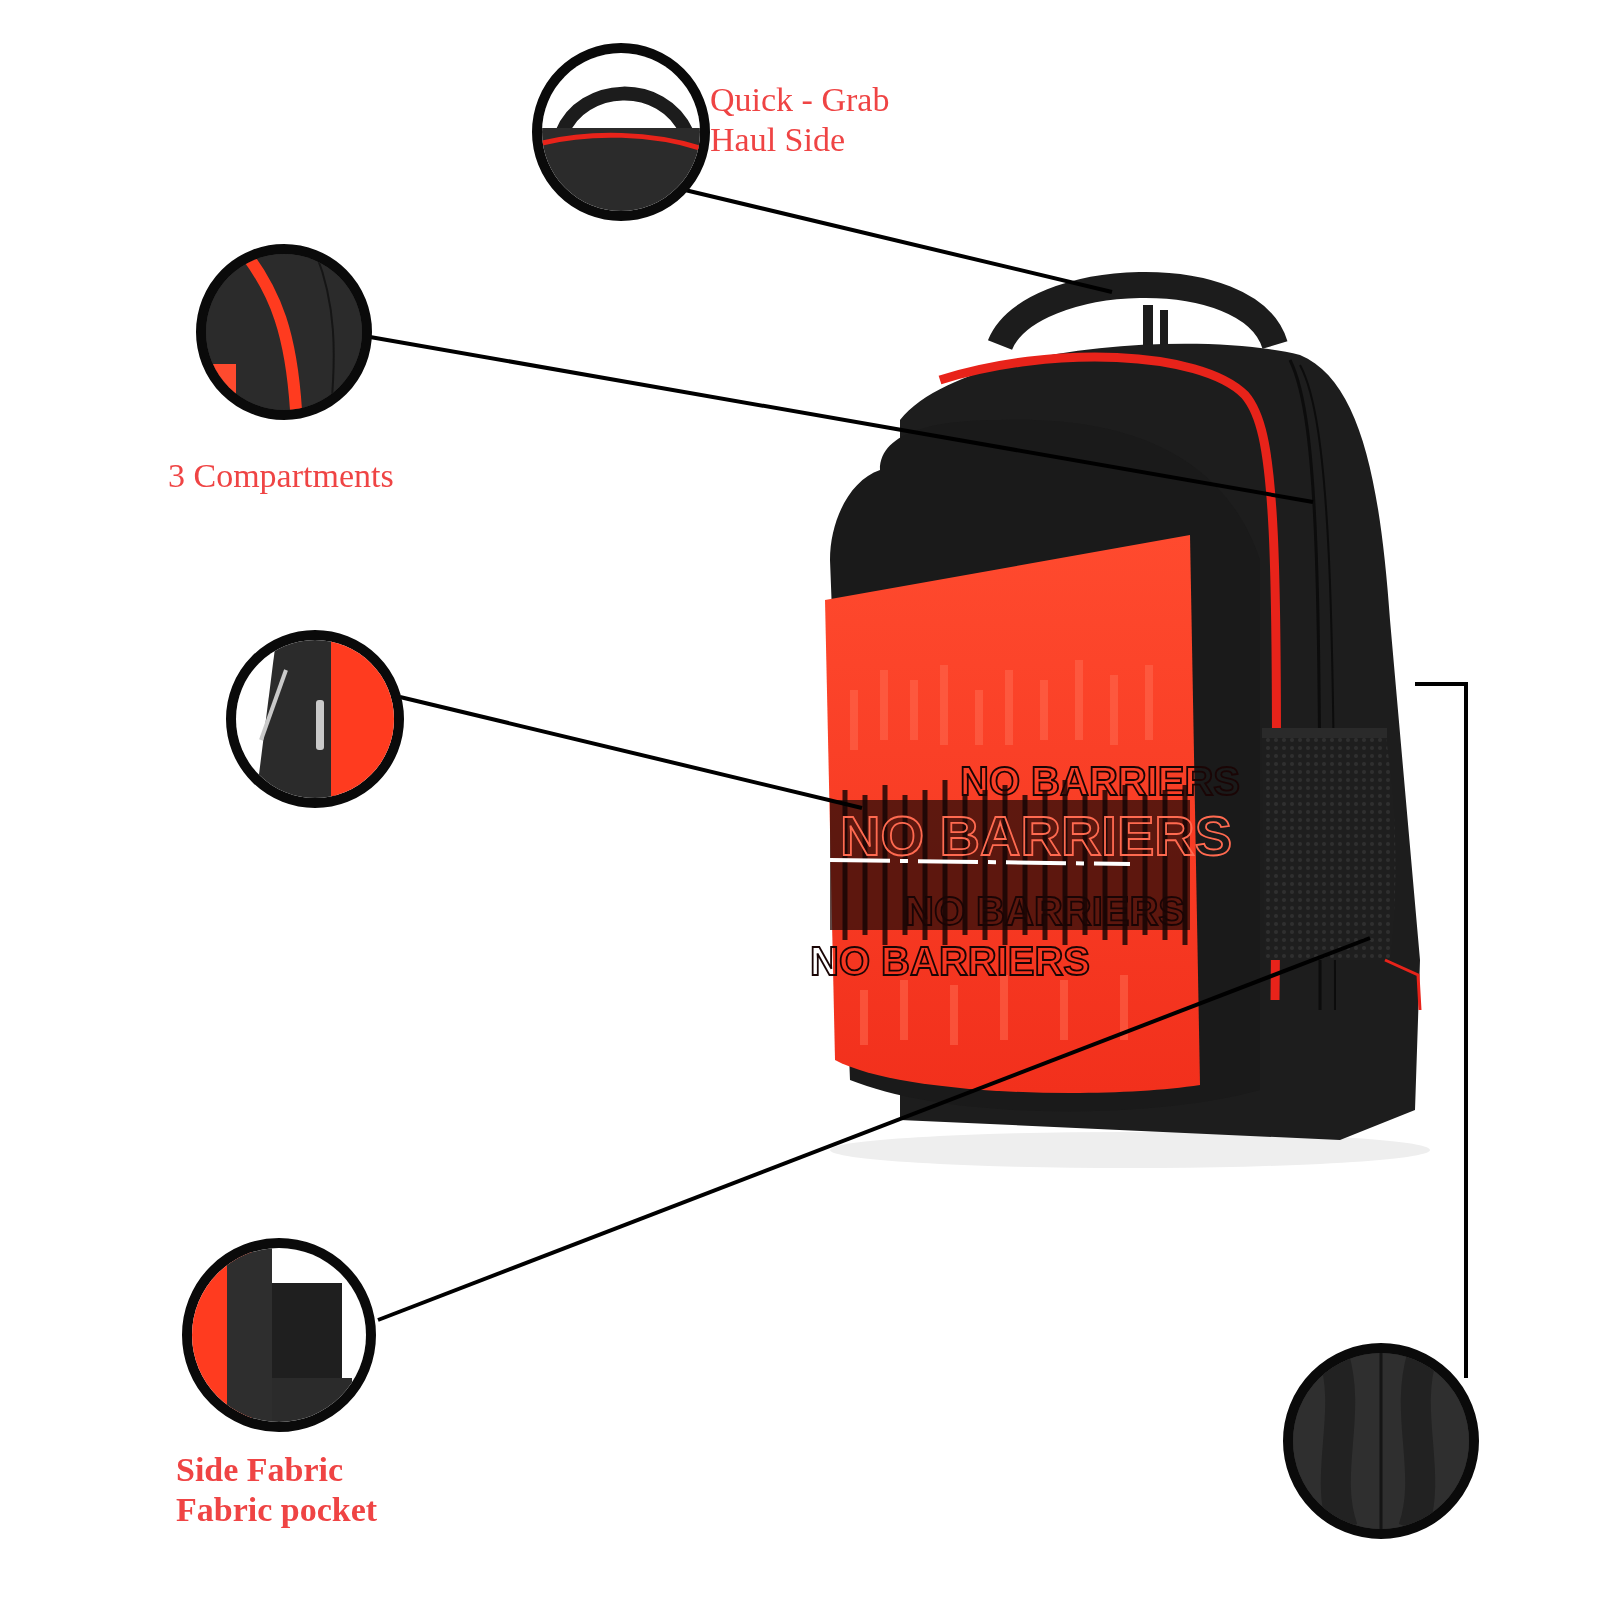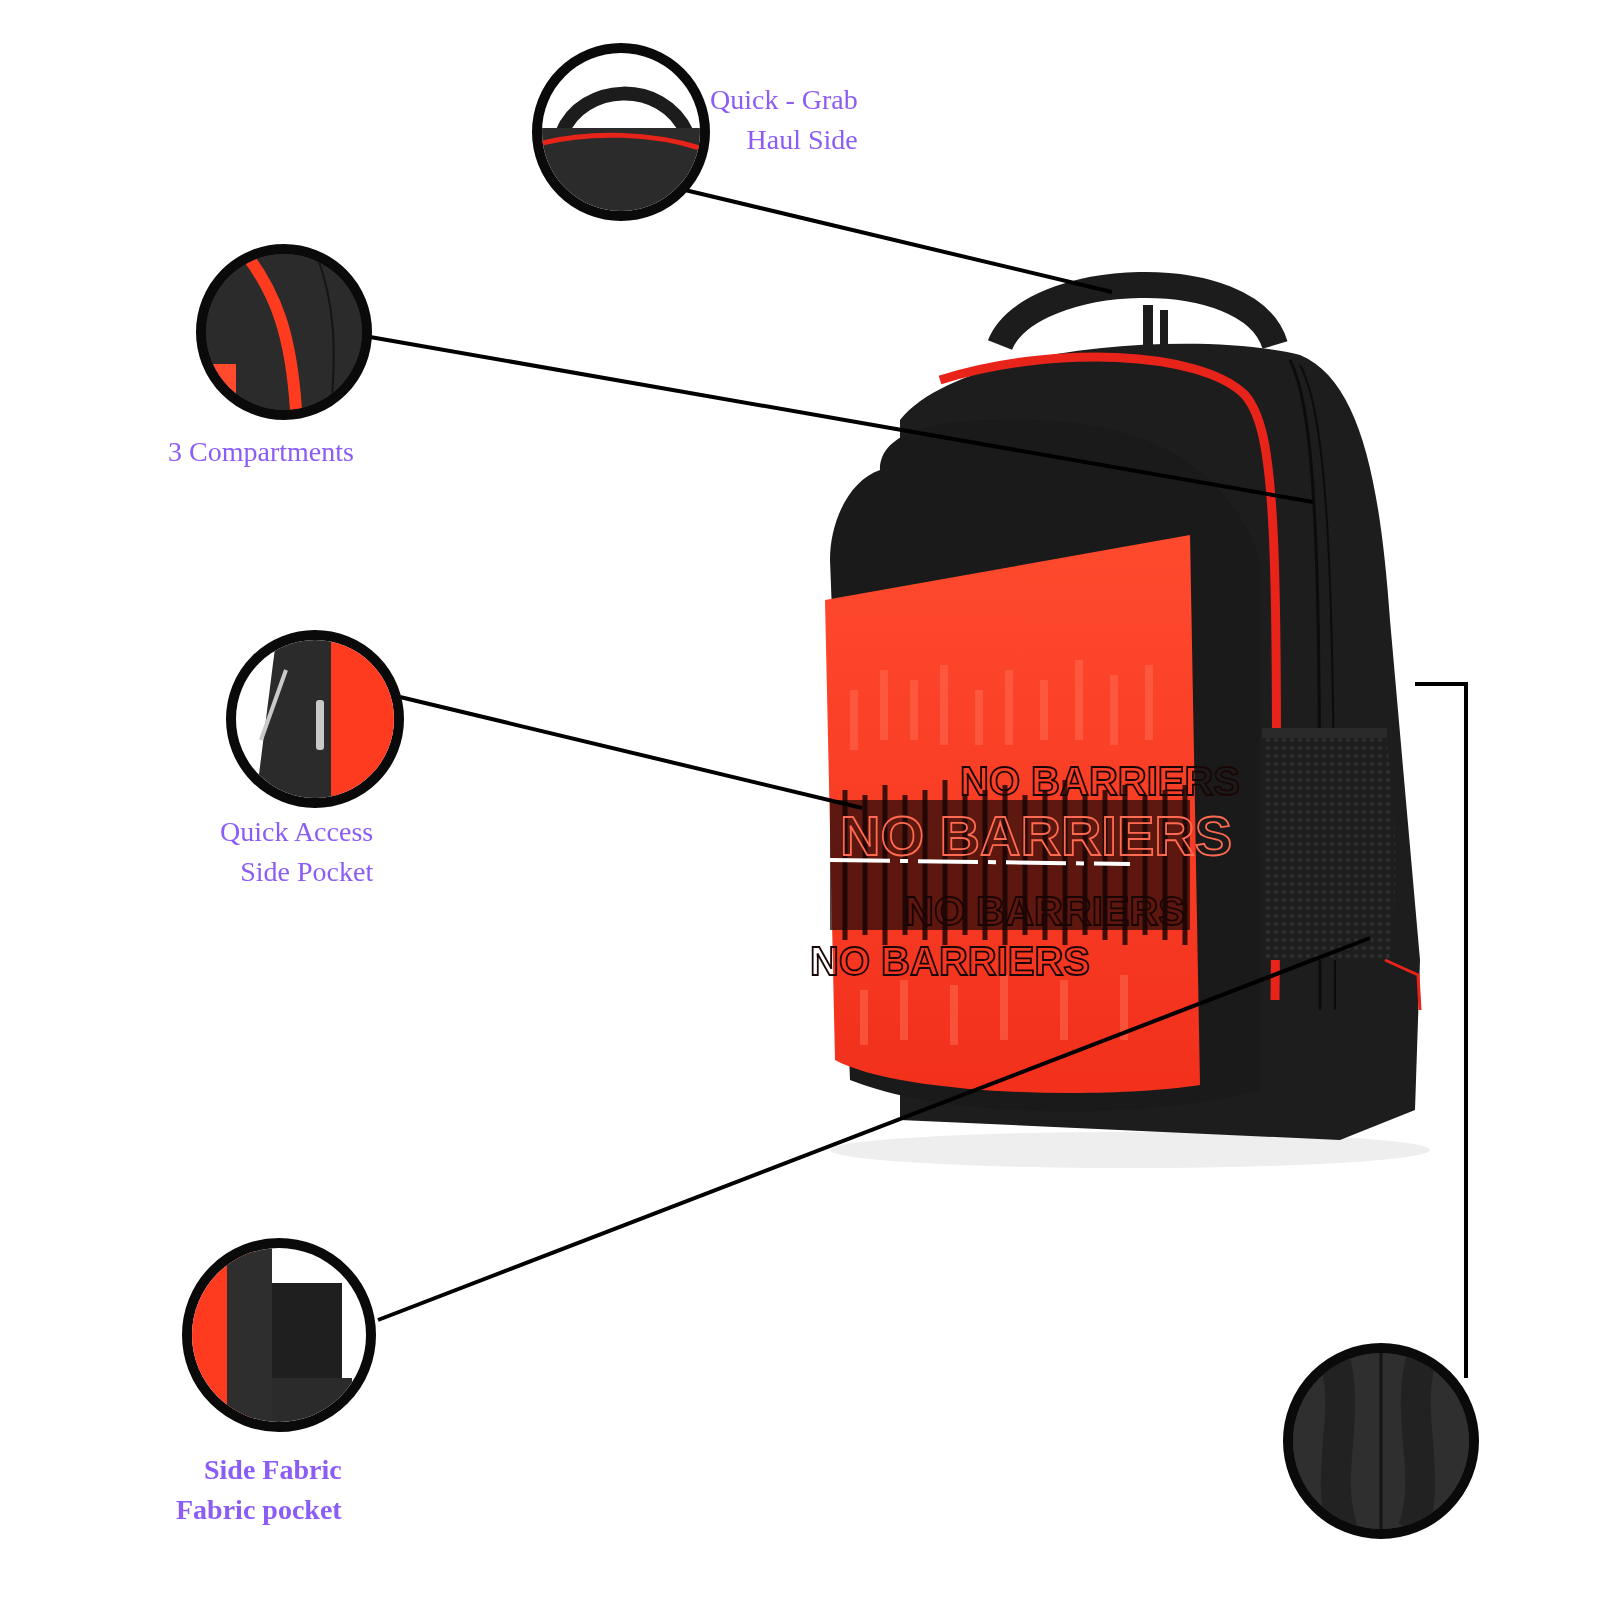--- a/index.html
+++ b/index.html
@@ -2,21 +2,21 @@
 <html><head>
 <meta charset="utf-8">
 <style>
   html, body { margin:0; padding:0; background:#ffffff; }
   body { width:1600px; height:1600px; position:relative; overflow:hidden;
          font-family:"Liberation Serif","DejaVu Serif",serif; color:#111; }
   .stage { position:absolute; left:0; top:0; width:1600px; height:1600px; }
   svg.lines { position:absolute; left:0; top:0; width:1600px; height:1600px; pointer-events:none; }
   .callout { position:absolute; border-radius:50%; border:10px solid #0a0a0a; box-sizing:border-box;
              overflow:hidden; background:#2a2a2a; }
-  .label { position:absolute; font-size:28px; line-height:40px; text-align:right; color:#8b5cf6; white-space:nowrap; }
+  .label { position:absolute; font-size:34px; line-height:40px; text-align:left; color:#ef4444; white-space:nowrap; }
   .bag { position:absolute; left:0; top:0; width:1600px; height:1600px; }
 </style>
 </head>
 <body>
 
 <div class="stage">
 
   <svg class="bag" viewBox="0 0 1600 1600">
     <defs>
       <linearGradient id="redg" x1="0" y1="0" x2="0" y2="1">
@@ -157,27 +157,23 @@
       <path d="M130,0 C110,60 140,120 120,176" stroke="#222" stroke-width="30" fill="none"></path>
       <line x1="88" y1="0" x2="88" y2="176" stroke="#151515" stroke-width="3"></line>
     </svg>
   </div>
 
   <div class="label" style="left:710px; top:80px;">
     <div>Quick - Grab</div>
     <div>Haul Side</div>
   </div>
 
-  <div class="label" style="left:168px; top:432px;">
+  <div class="label" style="left:168px; top:456px;">
     <div>3 Compartments</div>
   </div>
 
-  <div class="label" style="left:220px; top:812px;">
-    <div>Quick Access</div>
-    <div>Side Pocket</div>
-  </div>
 
   <div class="label" style="left:176px; top:1450px;font-weight:bold;">
     <div>Side Fabric</div>
     <div>Fabric pocket</div>
   </div>
 
 </div>
 
 </body></html>

